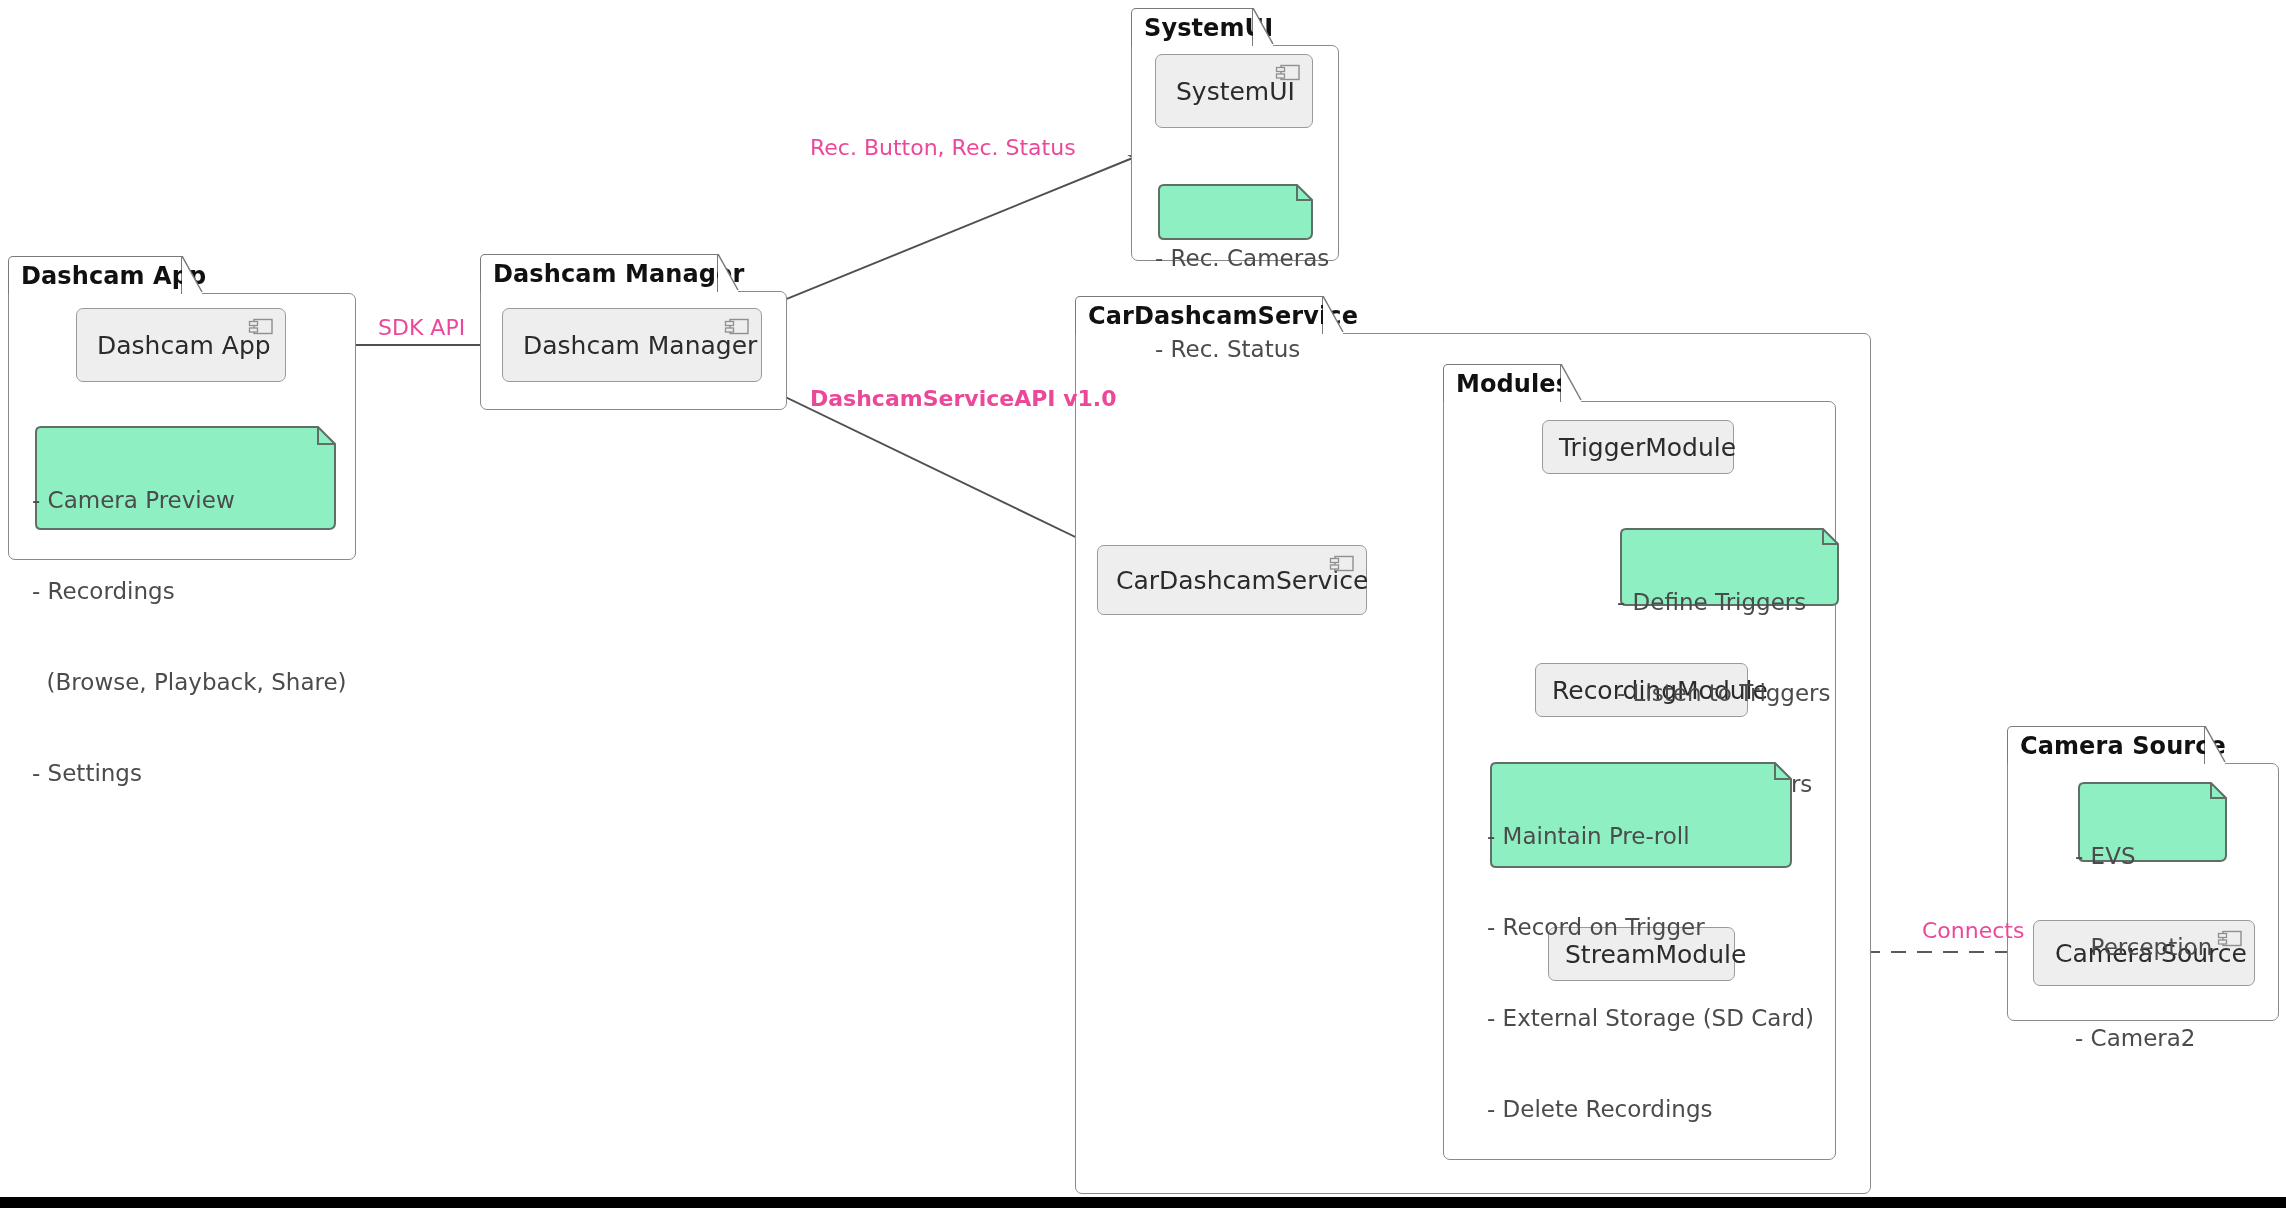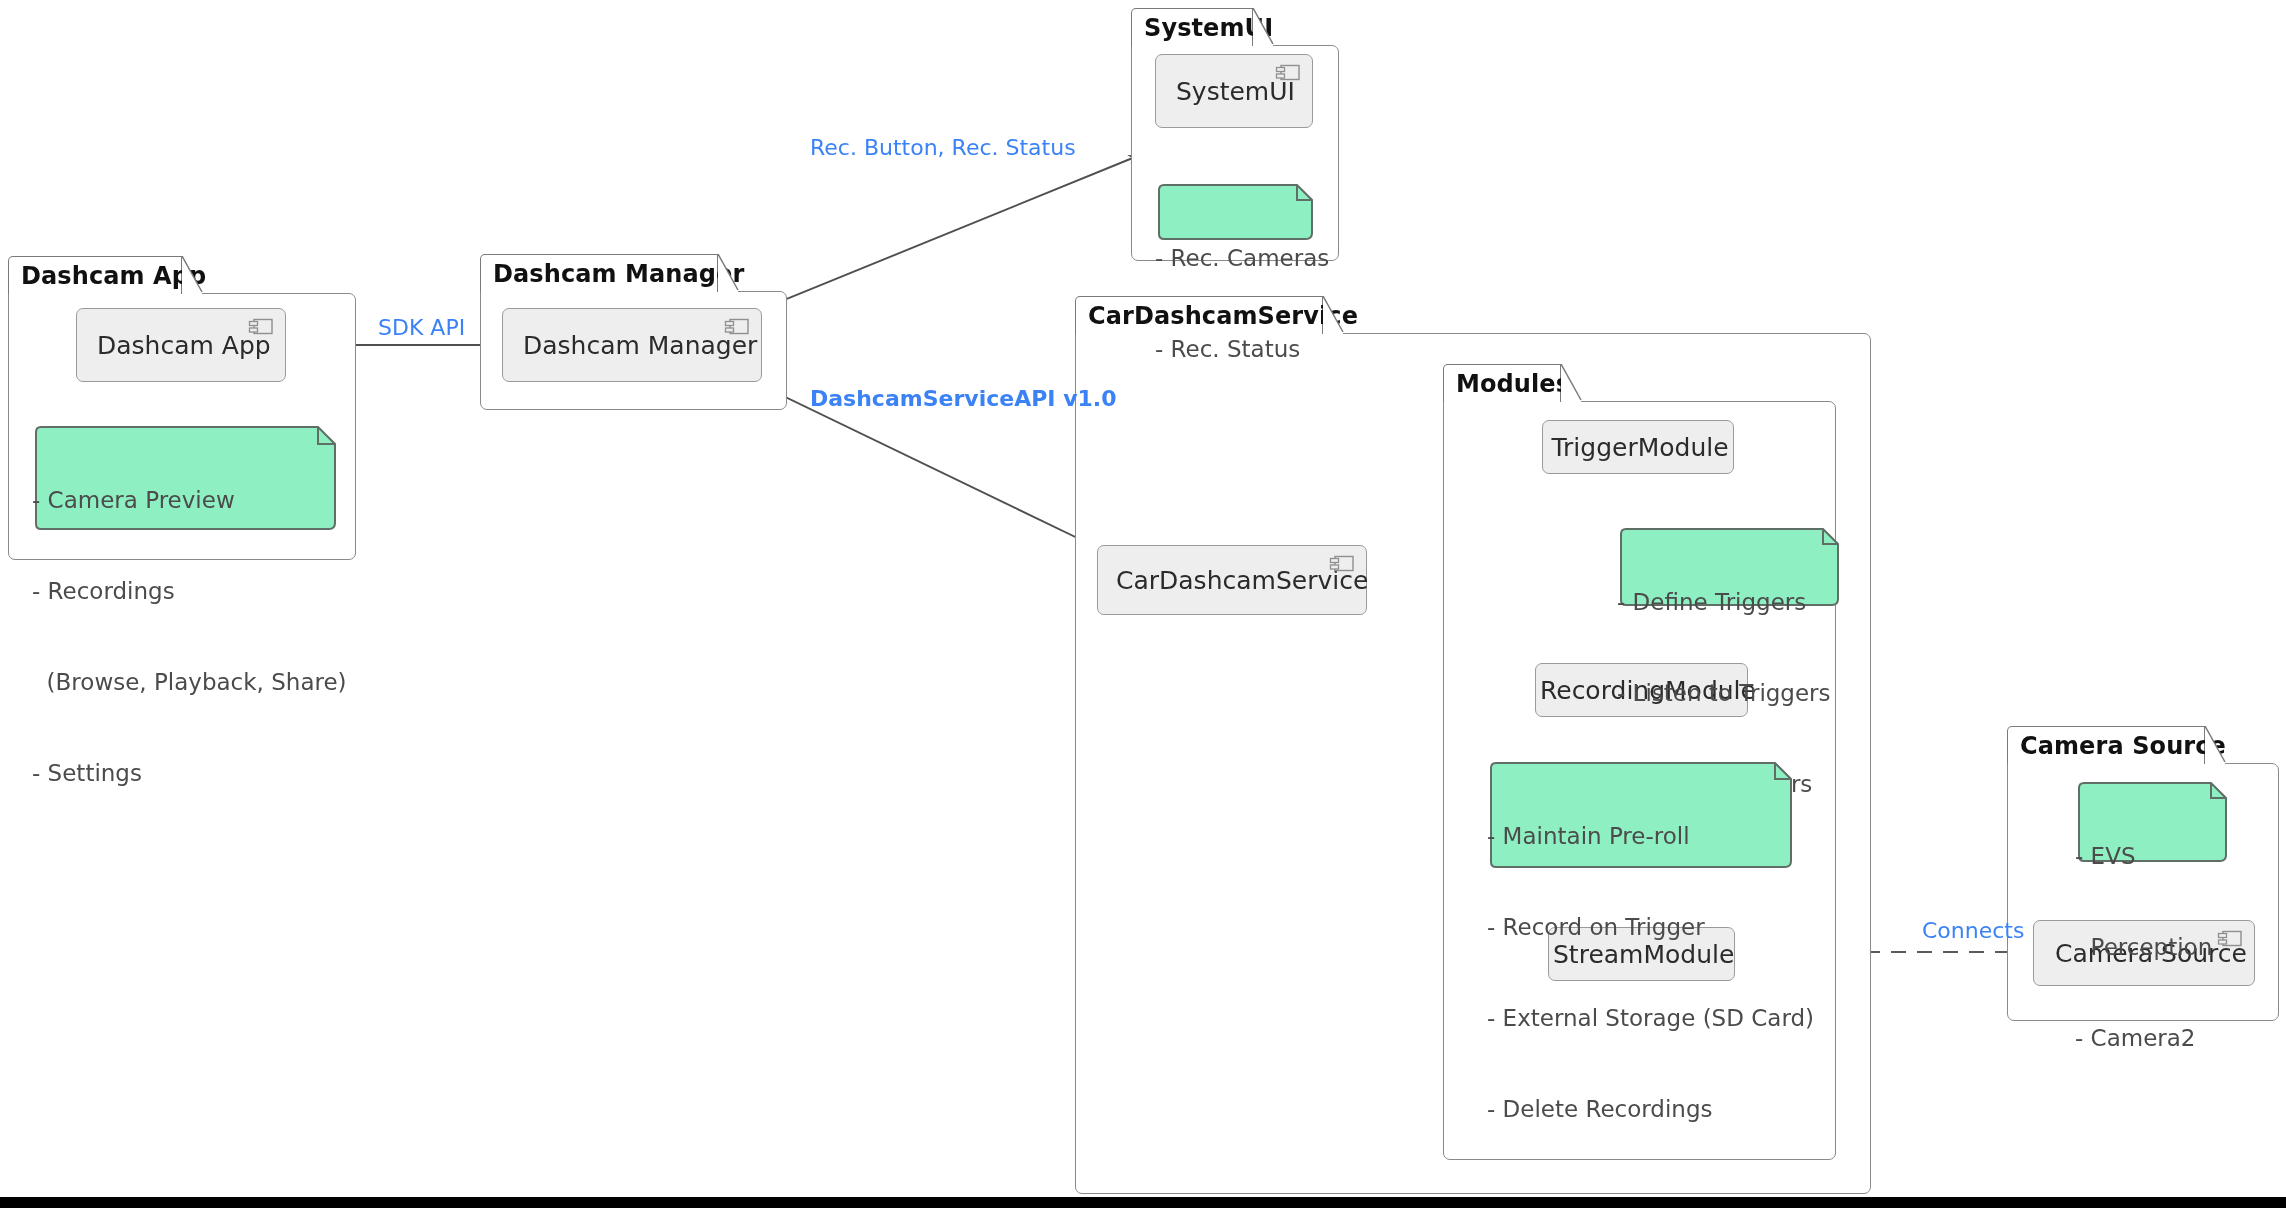--- a/index.html
+++ b/index.html
@@ -86,21 +86,21 @@
   }
   .comp-label {
     font-size: 25px;
     color: #2b2b2b;
     white-space: nowrap;
     padding-left: 20px;
   }
   .comp-label.centered {
     width: 100%;
     text-align: center;
-    padding-left: 4px;
+    padding-left: 16px;
   }
   .comp-icon {
     position: absolute;
     right: 11px;
     top: 9px;
     width: 26px;
     height: 18px;
   }
 
   
@@ -122,21 +122,21 @@
     padding: 11px 16px 10px 14px;
     white-space: pre;
     z-index: 2;
   }
   .note-line { display: block; }
 
   
   .edge-label {
     position: absolute;
     font-size: 22px;
-    color: #3b82f6;
+    color: #ec4899;
     white-space: nowrap;
     z-index: 7;
   }
 
   
   #bottom-band {
     position: absolute;
     left: 0;
     bottom: 0;
     width: 2286px;

